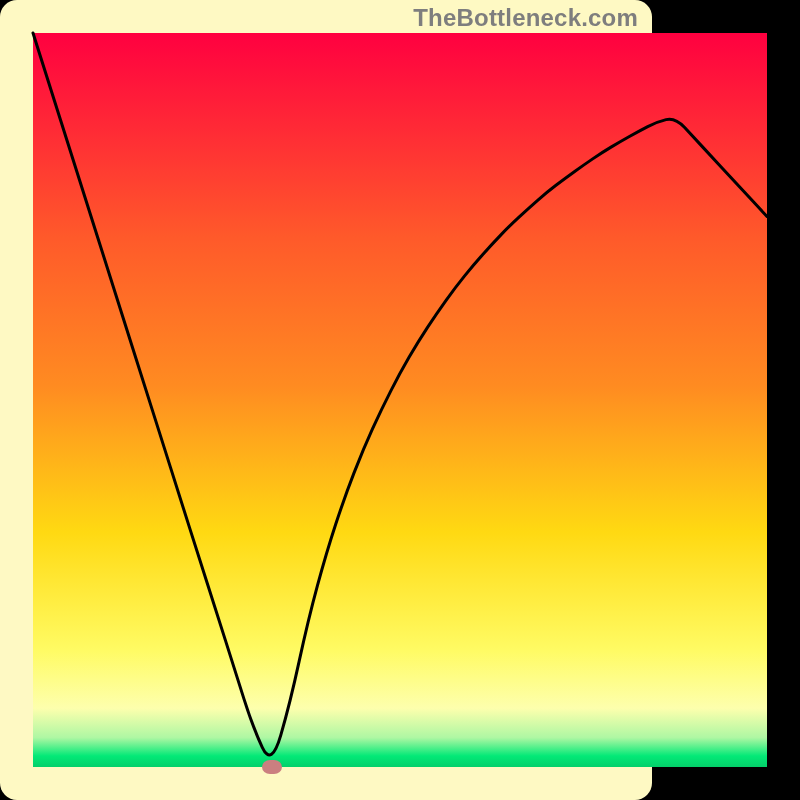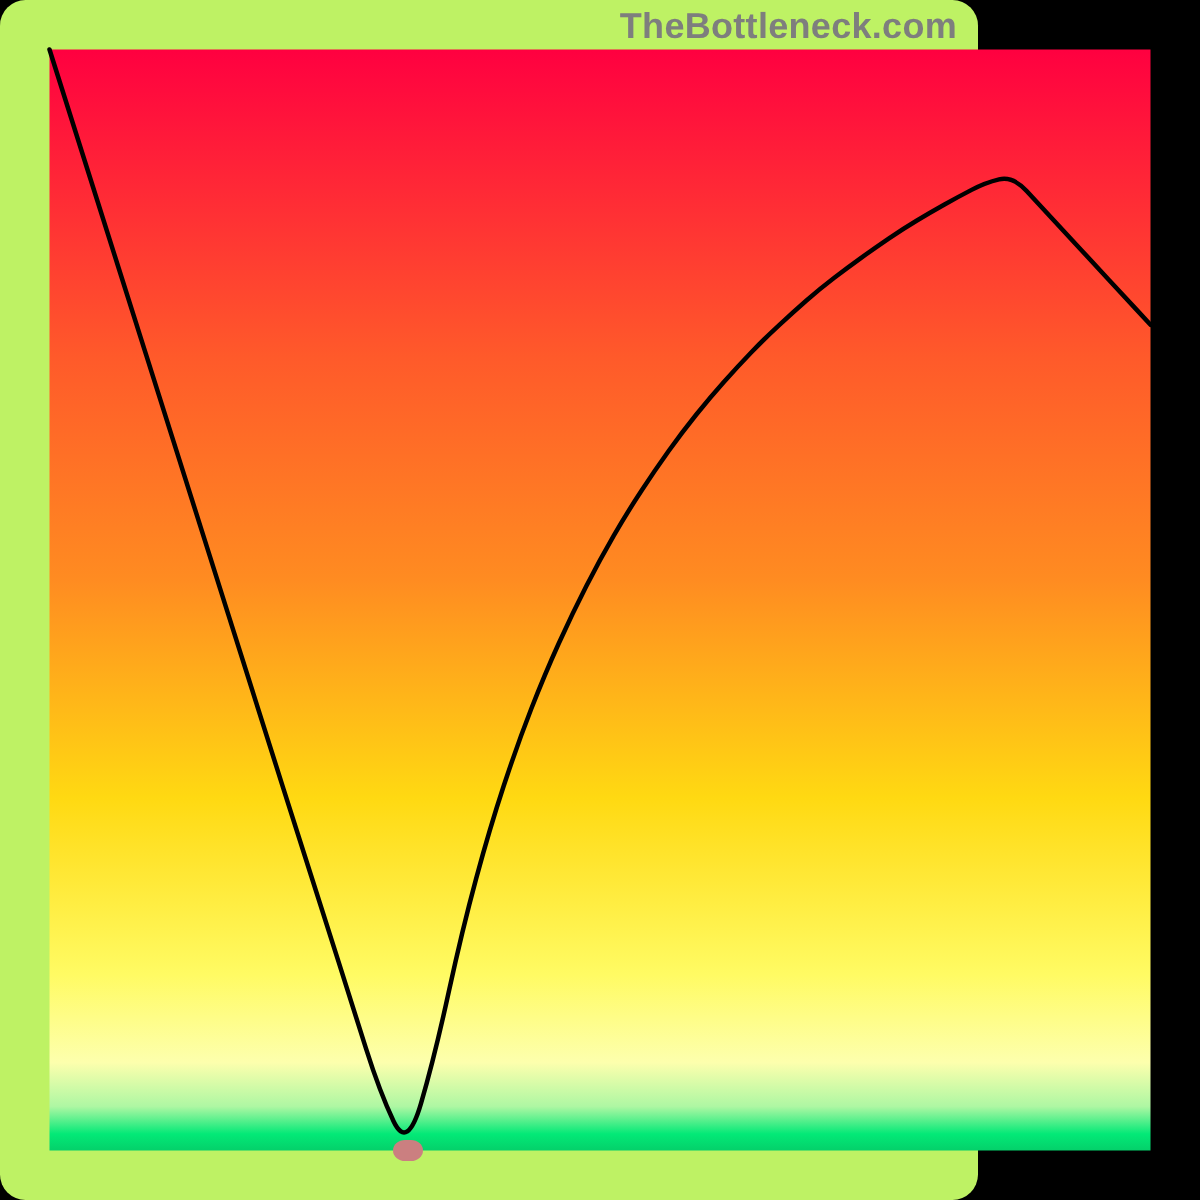--- a/index.html
+++ b/index.html
@@ -8,21 +8,21 @@
     width: 800px;
     height: 800px;
     background: #000;
     overflow: hidden;
     font-family: Arial, Helvetica, sans-serif;
   }
   .stage {
     position: relative;
     width: 652px;
     height: 800px;
-    background: #bef264;
+    background: #fef9c3;
     border-radius: 17px;
   }
   .watermark {
     position: absolute;
     top: 4px;
     right: 14px;
     color: #7e7e7e;
     font-size: 24px;
     font-weight: 600;
     letter-spacing: 0.2px;

